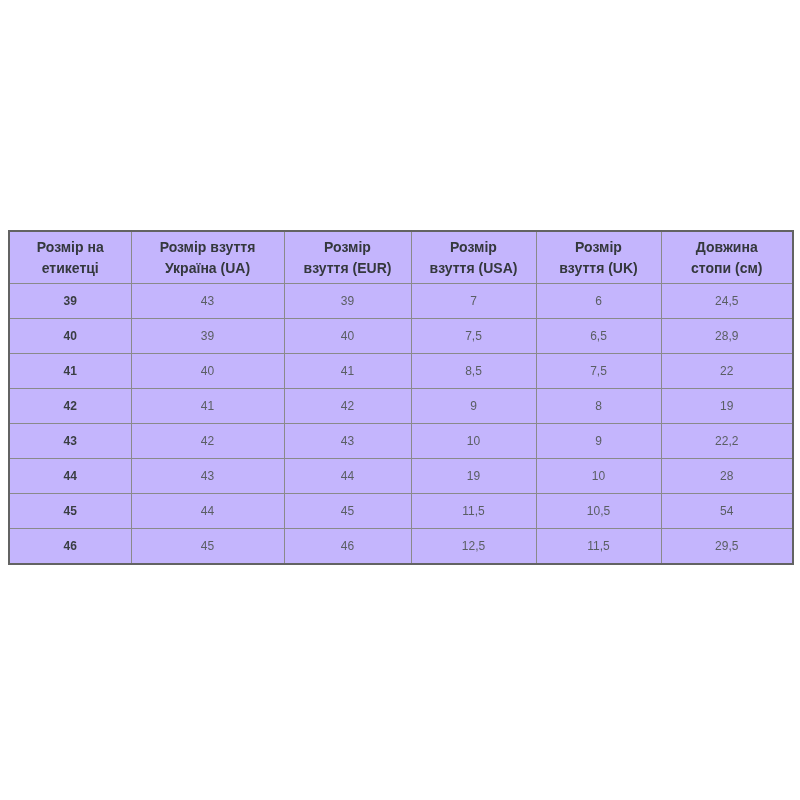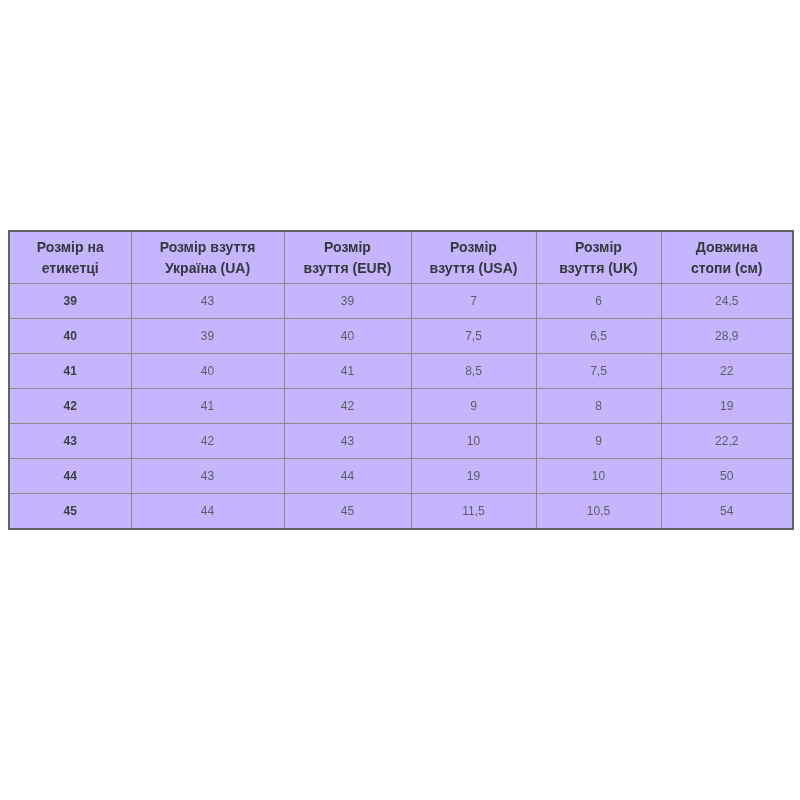--- a/index.html
+++ b/index.html
@@ -124,26 +124,34 @@
             <td>10</td>
             <td>9</td>
             <td>22,2</td>
           </tr>
           <tr>
             <td>44</td>
             <td>43</td>
             <td>44</td>
             <td>19</td>
             <td>10</td>
-            <td>50</td>
+            <td>28</td>
           </tr>
           <tr>
             <td>45</td>
             <td>44</td>
             <td>45</td>
             <td>11,5</td>
             <td>10,5</td>
             <td>54</td>
           </tr>
+          <tr>
+            <td>46</td>
+            <td>45</td>
+            <td>46</td>
+            <td>12,5</td>
+            <td>11,5</td>
+            <td>29,5</td>
+          </tr>
         </tbody>
     </table>
   </div>
 </div>
 
 </body></html>

